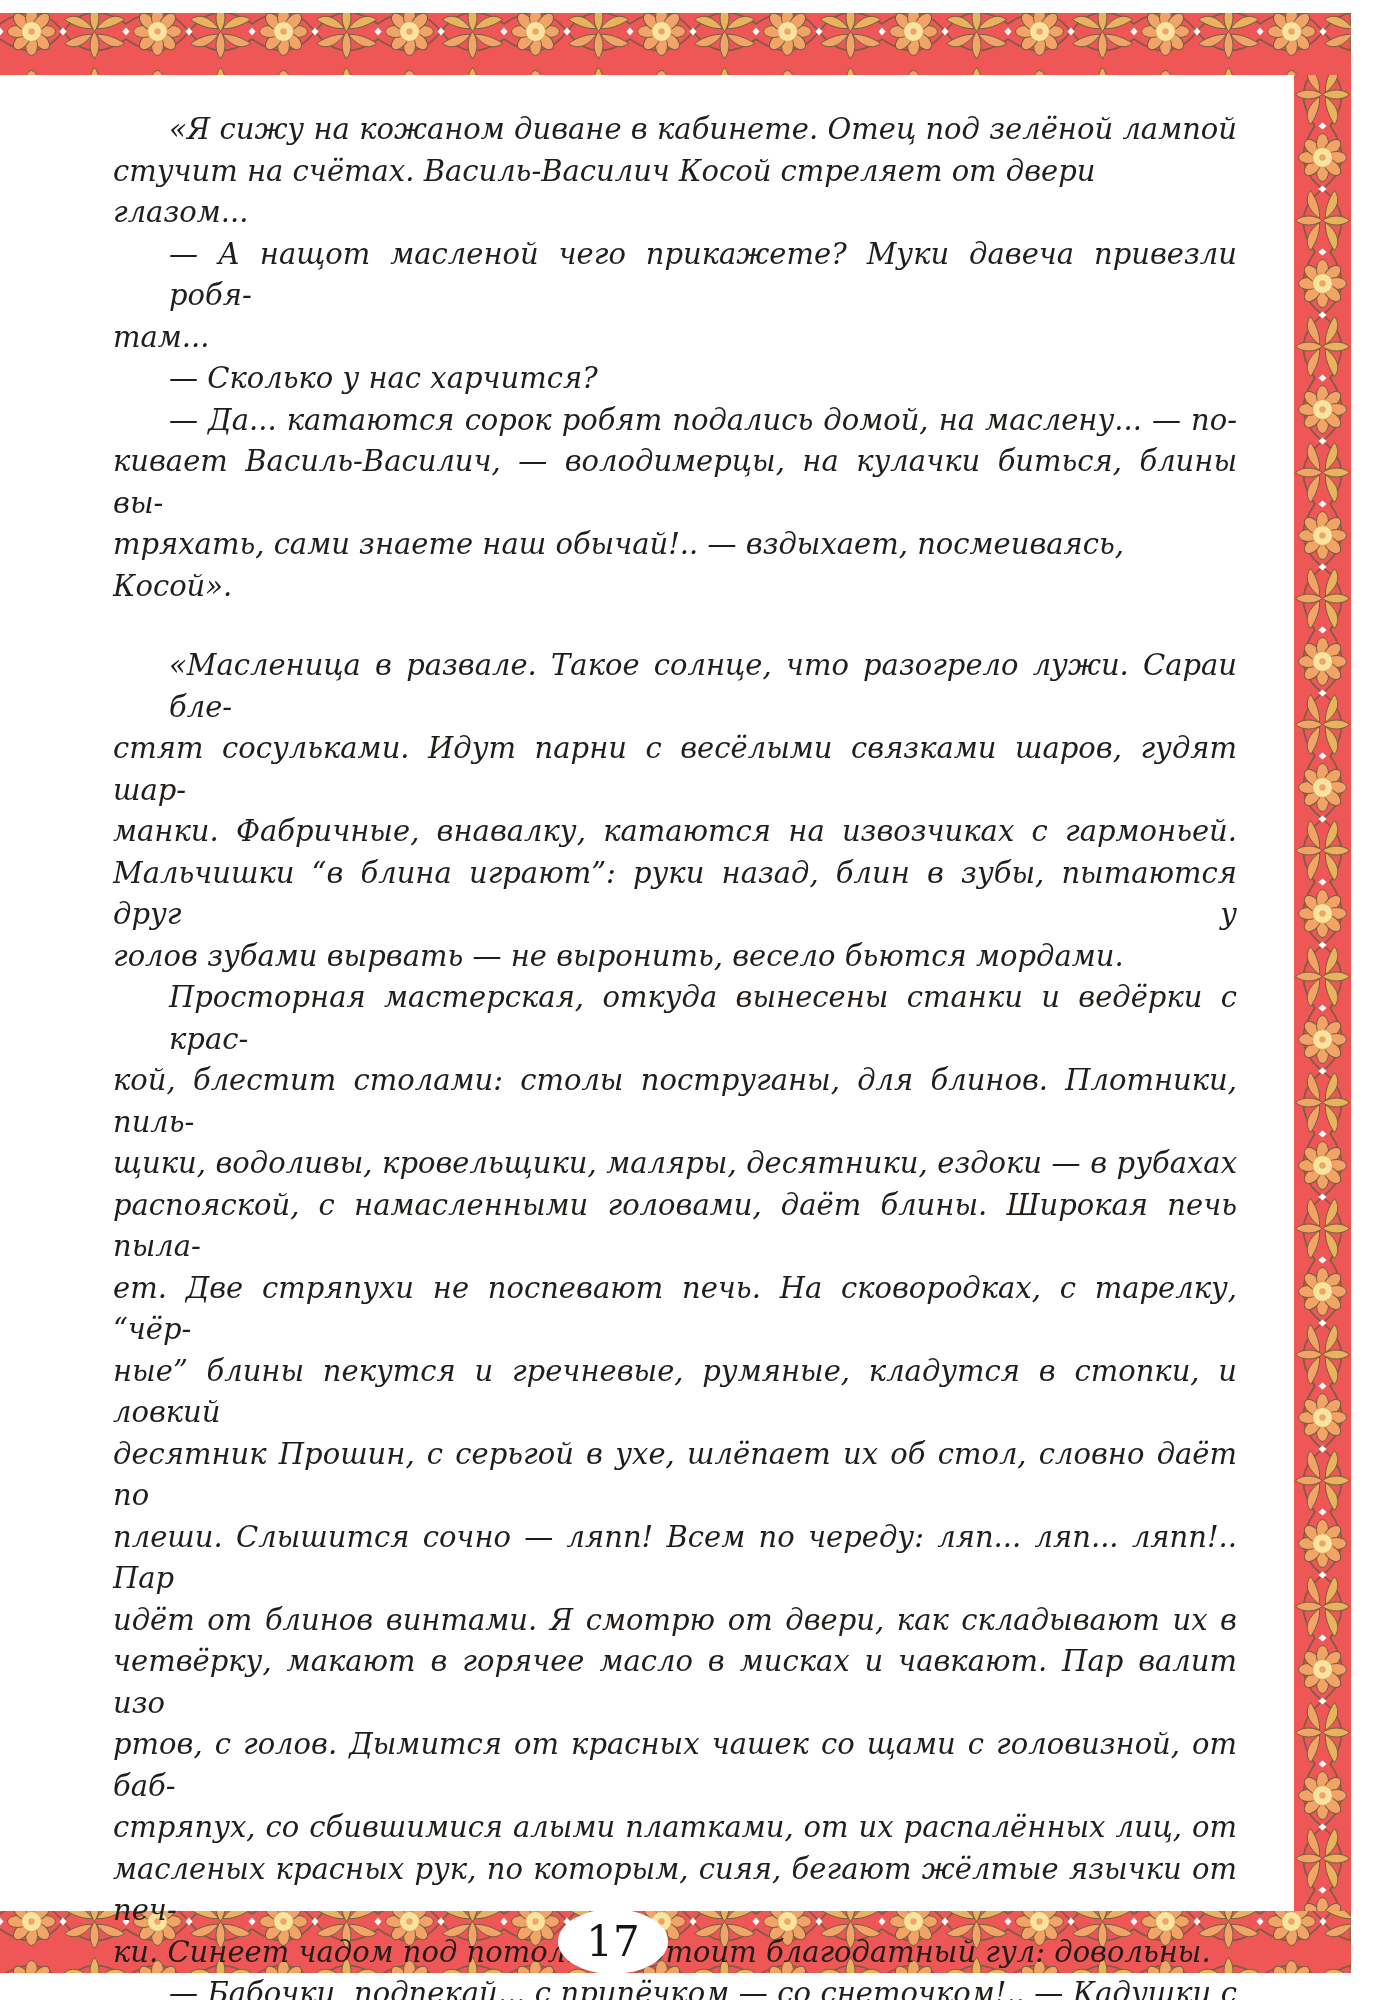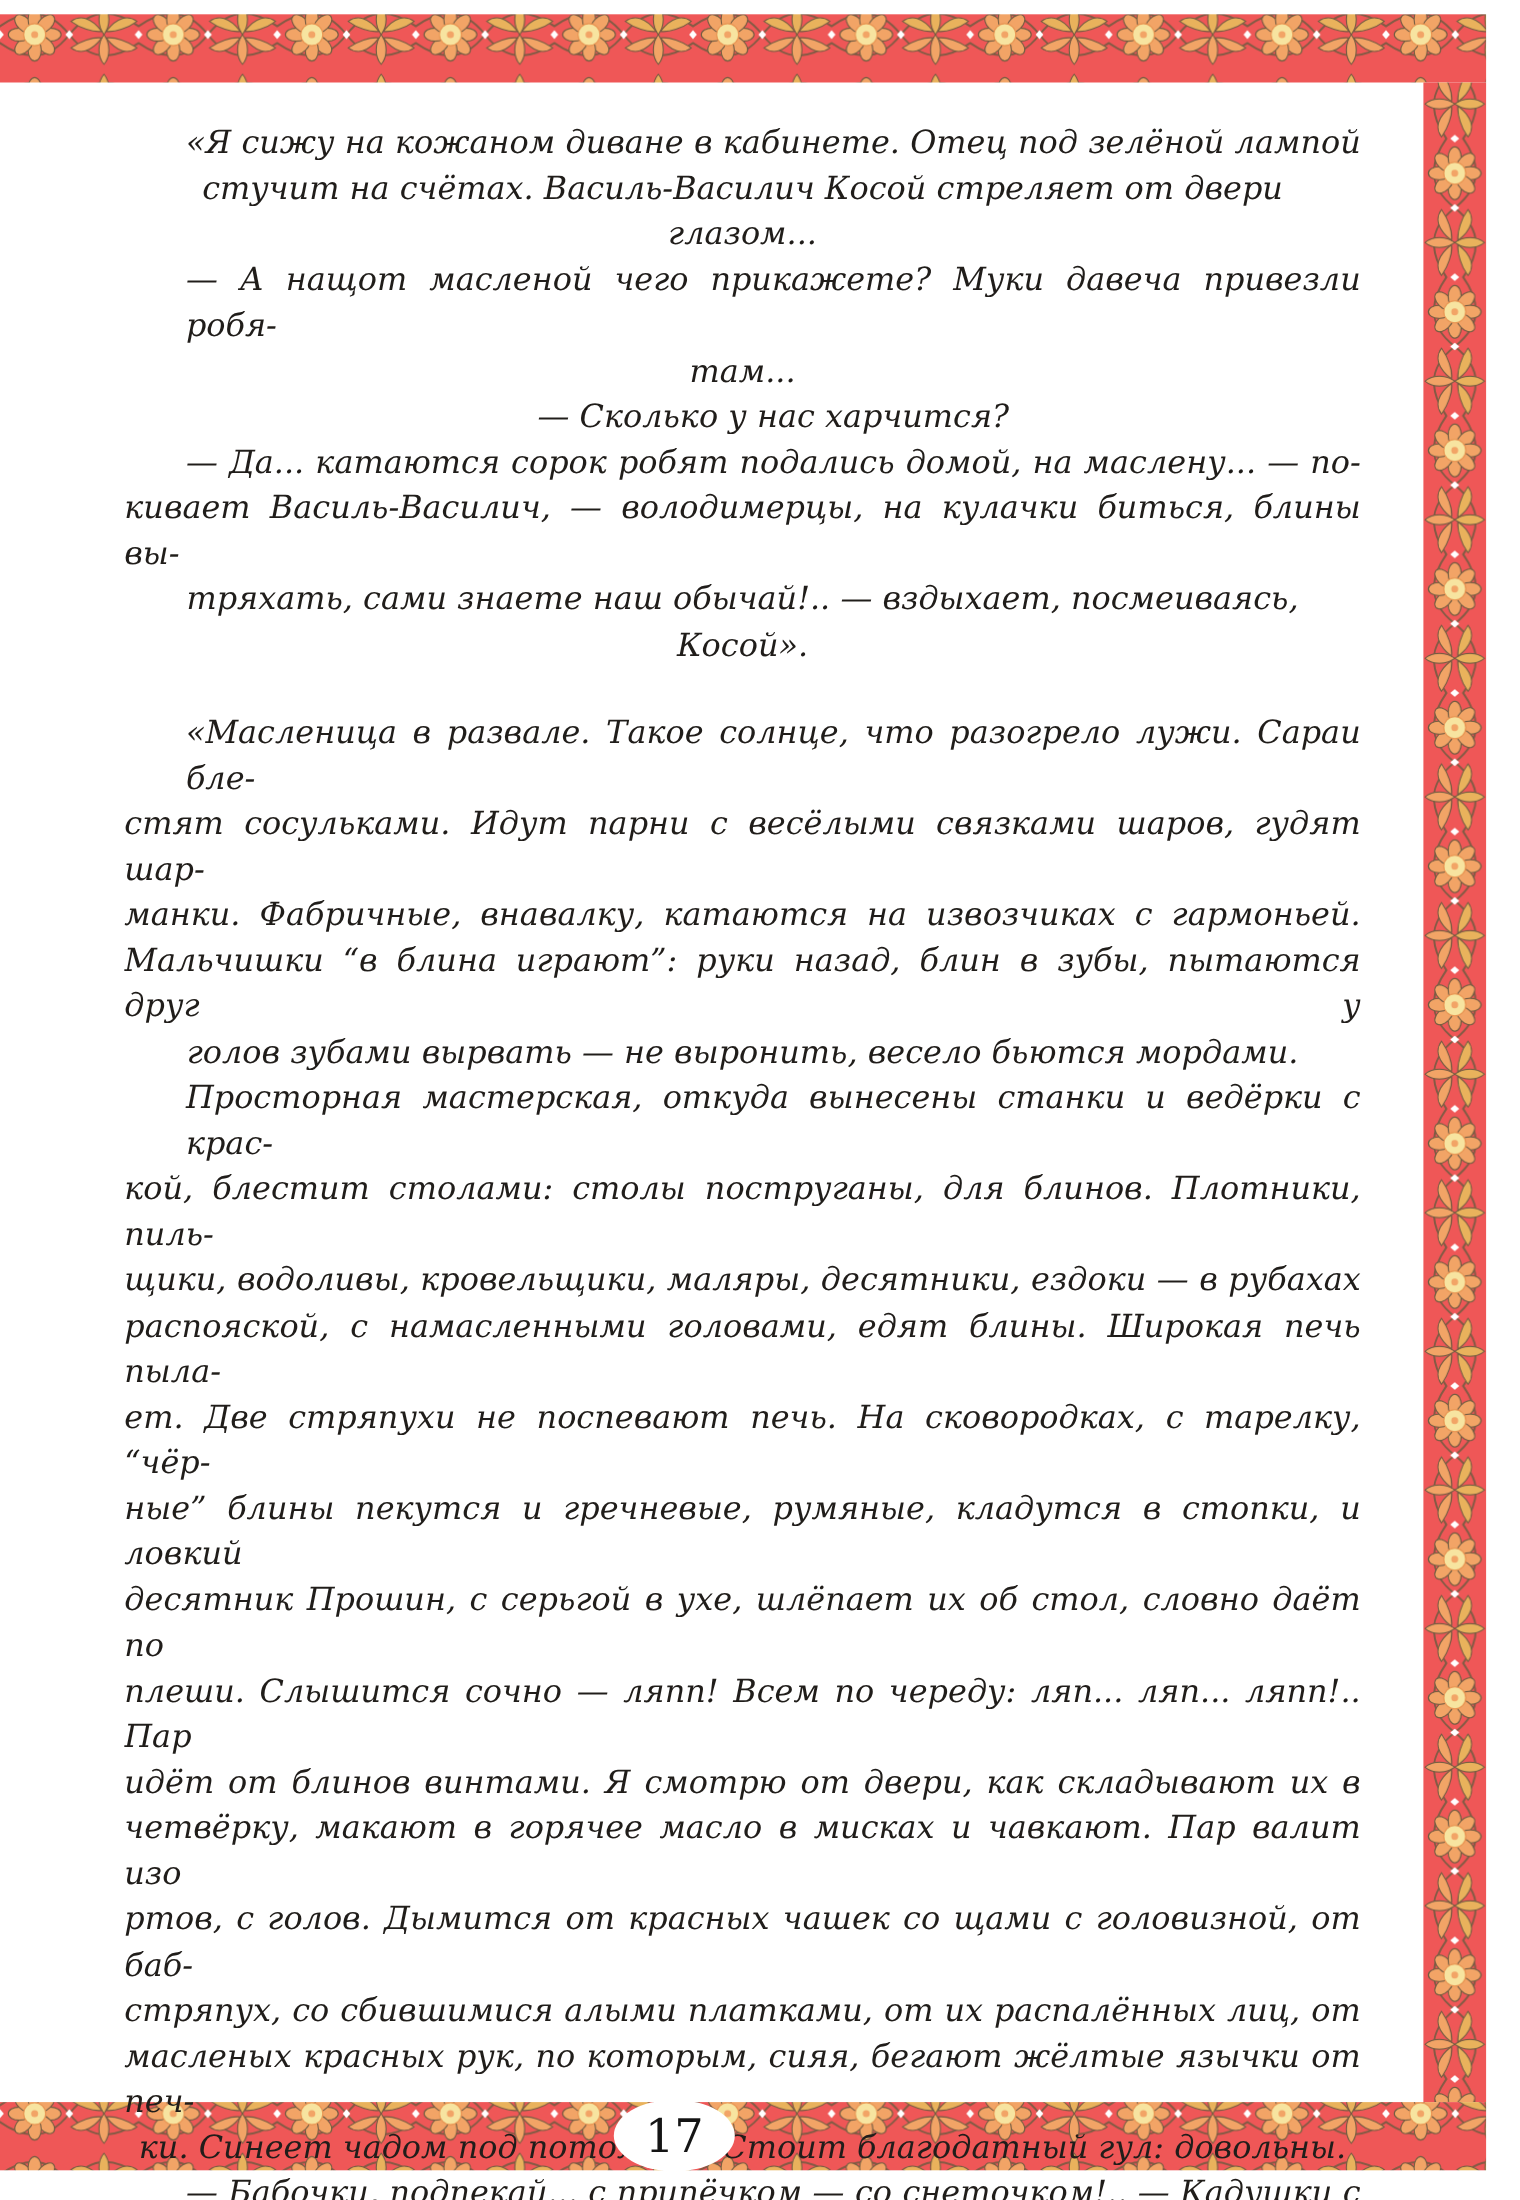--- a/index.html
+++ b/index.html
@@ -13,21 +13,21 @@
     background:var(--page-bg);
     font-family:"DejaVu Serif", serif;
   }
   .frame{position:absolute;left:0;top:0;z-index:0;}
   .text-block{
     position:absolute;left:113px;top:109px;width:1124px;z-index:1;
     font-style:italic;font-size:29px;line-height:41.5px;color:var(--text);
   }
   .block{margin:0;}
   .block + .block{margin-top:38px;}
-  .line{white-space:normal;overflow:hidden;text-align:center;}
+  .line{white-space:normal;overflow:hidden;text-align:left;}
   .line.j{text-align:justify;text-align-last:justify;}
   .line.indent{padding-left:56px;font-style:italic;}
   .page-badge{
     position:absolute;left:558px;top:1909px;width:110px;height:65px;z-index:2;
     background:var(--badge-bg);border-radius:50%;
     display:flex;align-items:center;justify-content:center;
     font-size:42px;font-style:normal;color:var(--page-number-color);
   }
 </style>
 </head>
@@ -94,21 +94,21 @@
     </div>
     <div class="block">
       <div class="line indent j">«Масленица в развале. Такое солнце, что разогрело лужи. Сараи бле-</div>
       <div class="line j">стят сосульками. Идут парни с весёлыми связками шаров, гудят шар-</div>
       <div class="line j">манки. Фабричные, внавалку, катаются на извозчиках с гармоньей.</div>
       <div class="line j">Мальчишки “в блина играют”: руки назад, блин в зубы, пытаются друг у</div>
       <div class="line">голов зубами вырвать — не выронить, весело бьются мордами.</div>
       <div class="line indent j">Просторная мастерская, откуда вынесены станки и ведёрки с крас-</div>
       <div class="line j">кой, блестит столами: столы поструганы, для блинов. Плотники, пиль-</div>
       <div class="line j">щики, водоливы, кровельщики, маляры, десятники, ездоки — в рубахах</div>
-      <div class="line j">распояской, с намасленными головами, едят блины. Широкая печь пыла-</div>
+      <div class="line j">распояской, с намасленными головами, даёт блины. Широкая печь пыла-</div>
       <div class="line j">ет. Две стряпухи не поспевают печь. На сковородках, с тарелку, “чёр-</div>
       <div class="line j">ные” блины пекутся и гречневые, румяные, кладутся в стопки, и ловкий</div>
       <div class="line j">десятник Прошин, с серьгой в ухе, шлёпает их об стол, словно даёт по</div>
       <div class="line j">плеши. Слышится сочно — ляпп! Всем по череду: ляп... ляп... ляпп!.. Пар</div>
       <div class="line j">идёт от блинов винтами. Я смотрю от двери, как складывают их в</div>
       <div class="line j">четвёрку, макают в горячее масло в мисках и чавкают. Пар валит изо</div>
       <div class="line j">ртов, с голов. Дымится от красных чашек со щами с головизной, от баб-</div>
       <div class="line j">стряпух, со сбившимися алыми платками, от их распалённых лиц, от</div>
       <div class="line j">масленых красных рук, по которым, сияя, бегают жёлтые язычки от печ-</div>
       <div class="line">ки. Синеет чадом под потолком. Стоит благодатный гул: довольны.</div>

